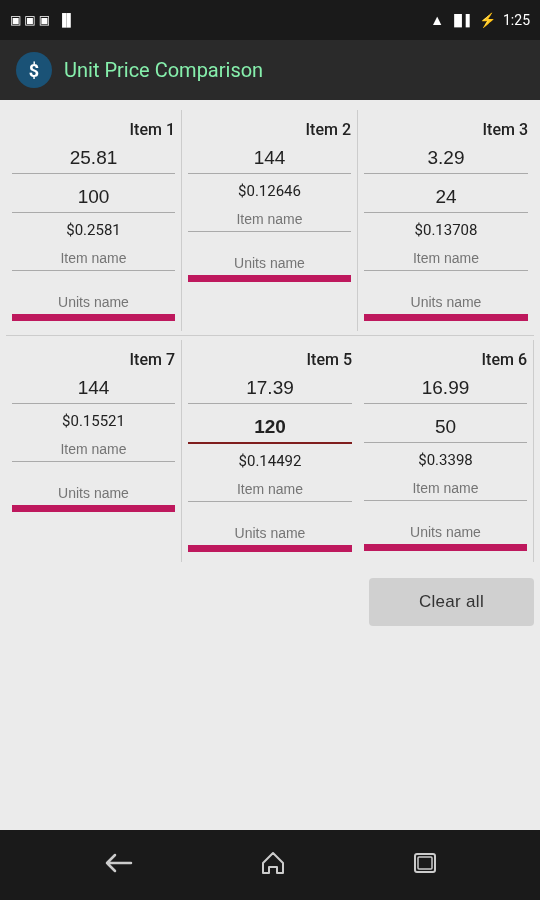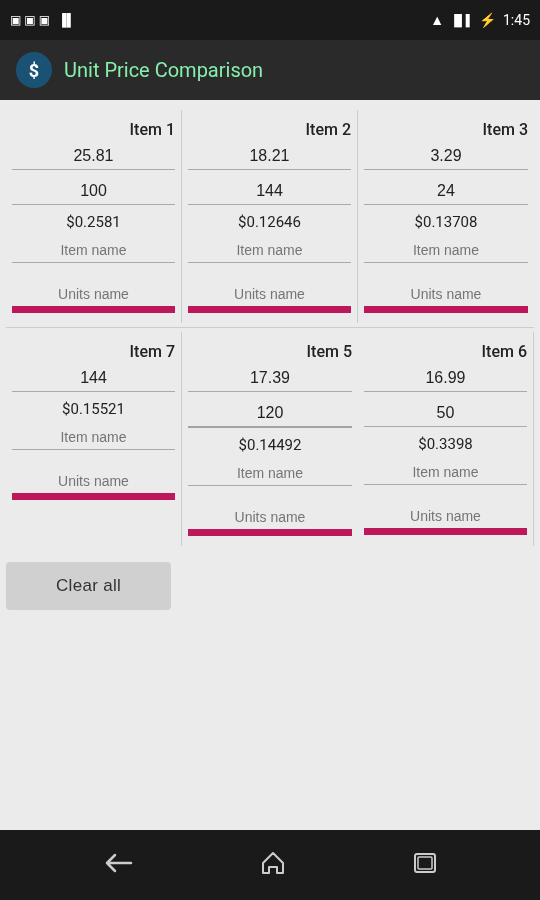--- a/index.html
+++ b/index.html
@@ -85,28 +85,29 @@
       text-align: center;
       margin-top: 6px;
     }
 
     .price-input {
       width: 100%;
       border: none;
       border-bottom: 1px solid #aaa;
       background: transparent;
       text-align: center;
-      font-size: 16px;
+      font-size: 19px;
       color: #222;
       padding: 4px 2px;
       outline: none;
       margin: 4px 0;
     }
     .price-input.active-focus {
-      border-bottom: 2px solid #a3a3a3;
+      border-bottom: 2px solid #7f1d1d;
+      font-weight: bold;
     }
 
     .unit-price {
       font-size: 15px;
       color: #222;
       text-align: center;
       padding: 4px 0;
       width: 100%;
       text-align: center;
     }
@@ -140,21 +141,21 @@
     .section-divider {
       grid-column: 1 / -1;
       height: 1px;
       background: #ccc;
       margin: 4px 0;
     }
 
     
     .clear-btn-row {
       display: flex;
-      justify-content: flex-start;
+      justify-content: flex-end;
       margin-top: 16px;
       margin-bottom: 10px;
     }
     .clear-btn {
       background: #d0d0d0;
       border: none;
       border-radius: 4px;
       padding: 14px 50px;
       font-size: 17px;
       color: #333;
@@ -178,21 +179,21 @@
 
 <div class="status-bar">
   <div class="status-left">
     <span style="font-size:12px;">▣ ▣ ▣</span>
     <span style="font-size:12px; margin-left:4px;">▐▌</span>
   </div>
   <div class="status-right">
     <span>▲</span>
     <span style="font-size:11px;">▐▌▌</span>
     <span>⚡</span>
-    <span>1:45</span>
+    <span>1:25</span>
   </div>
 </div>
 
 <div class="app-bar">
   <div class="app-icon">
     <span>$</span>
   </div>
   <span class="app-title">Unit Price Comparison</span>
 </div>
 
@@ -203,21 +204,20 @@
       <span class="item-label">Item 1</span>
       <input class="price-input" type="text" value="25.81" style="">
       <input class="price-input" type="text" value="100" style="">
       <span class="unit-price">$0.2581</span>
       <input class="name-input" type="text" placeholder="Item name" style="">
       <input class="units-input" type="text" placeholder="Units name" style="">
     </div>
 
     <div class="item-cell">
       <span class="item-label">Item 2</span>
-      <input class="price-input" type="text" value="18.21" style="">
       <input class="price-input" type="text" value="144" style="">
       <span class="unit-price">$0.12646</span>
       <input class="name-input" type="text" placeholder="Item name" style="">
       <input class="units-input" type="text" placeholder="Units name" style="">
     </div>
 
     <div class="item-cell">
       <span class="item-label">Item 3</span>
       <input class="price-input" type="text" value="3.29" style="">
       <input class="price-input" type="text" value="24" style="">

